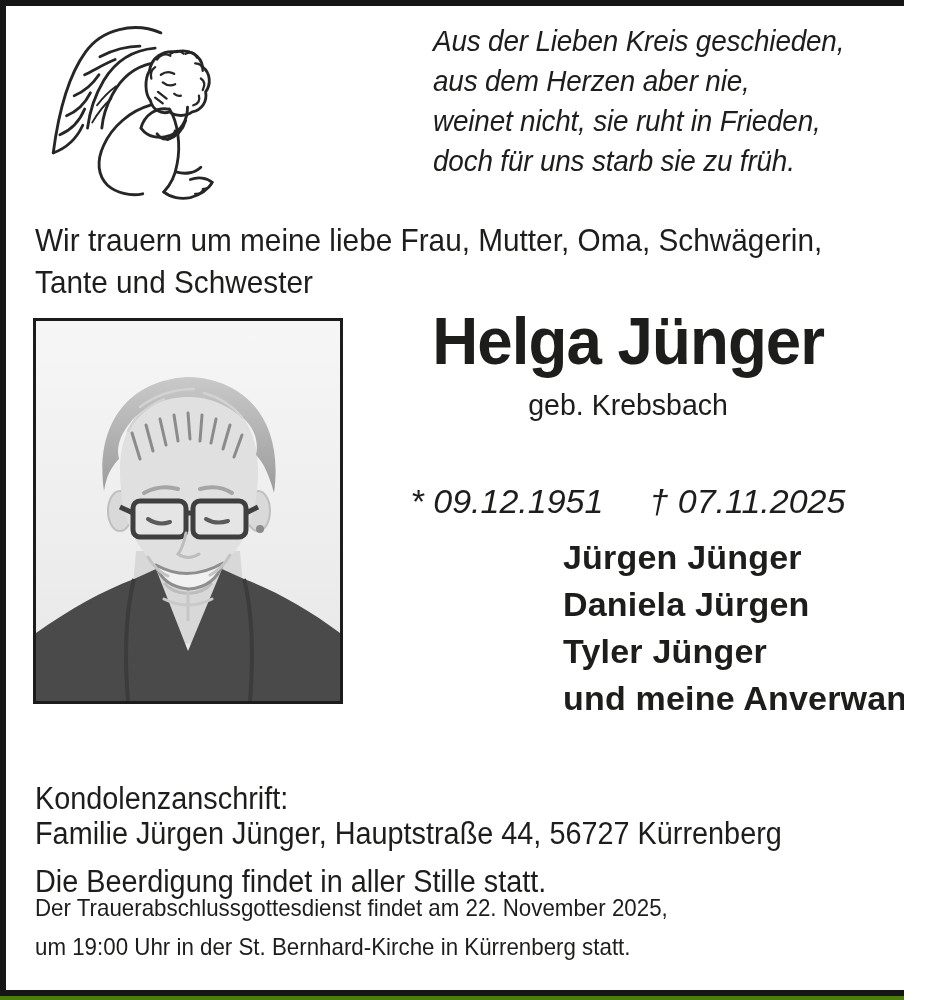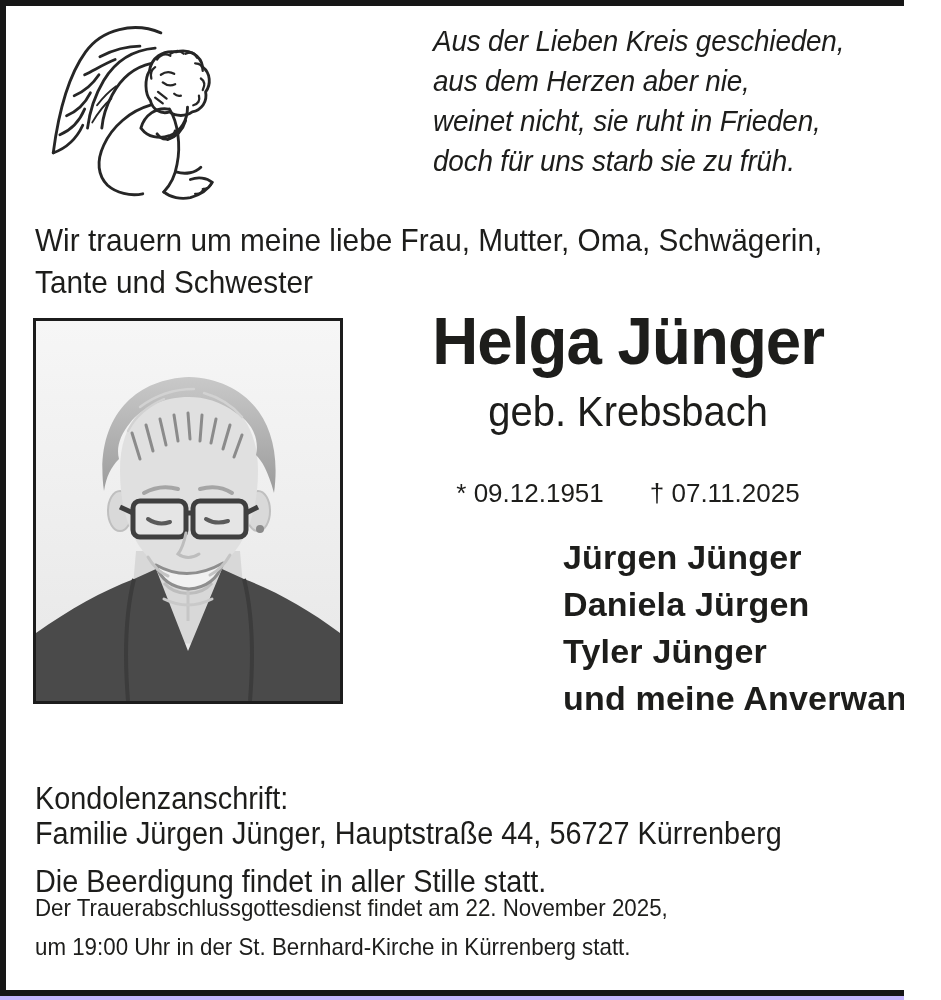--- a/index.html
+++ b/index.html
@@ -1,20 +1,20 @@
 <!DOCTYPE html>
 <html><head>
 <meta charset="utf-8">
 <style>
   html, body { margin: 0; padding: 0; background: #ffffff; }
   #stage {
     position: relative;
     width: 904px;
     height: 1000px;
-    background: #c4b5fd;
+    background: #4d7c0f;
     font-family: "Liberation Sans", sans-serif;
     color: #1d1d1b;
     overflow: hidden;
   }
   .frame {
     position: absolute;
     left: 0; top: 0;
     width: 939px; height: 996px;
     box-sizing: border-box;
     border: 6px solid #161616;
@@ -46,25 +46,25 @@
     border: 3px solid #1c1c1c;
     background: #eeeeee;
   }
   .photo svg { display: block; width: 100%; height: 100%; }
 
   .name-col { left: 400px; top: 306px; width: 456px; text-align: center; }
   .deceased-name {
     font-size: 67px; font-weight: 700; letter-spacing: -1px;
     line-height: 70px; white-space: nowrap;
   }
-  .maiden { font-size: 42px; font-weight: 400; margin-top: 12px; }
+  .maiden { font-size: 30px; font-weight: 400; margin-top: 12px; }
   .dates {
-    margin-top: 42px;
+    margin-top: 60px;
     display: flex; justify-content: center; gap: 46px;
-    font-size: 26px; font-weight: 400;
+    font-size: 34px; font-weight: 400; font-style: italic;
   }
 
   .mourners {
     left: 518px; top: 534px;
     font-size: 34px; font-weight: 700; line-height: 47px;
     letter-spacing: 0.2px;
   }
   .mourners .line { display: block; white-space: nowrap; margin-left: 45px; }
 
   .place-line { left: 35px; top: 727px; font-size: 32px; }

